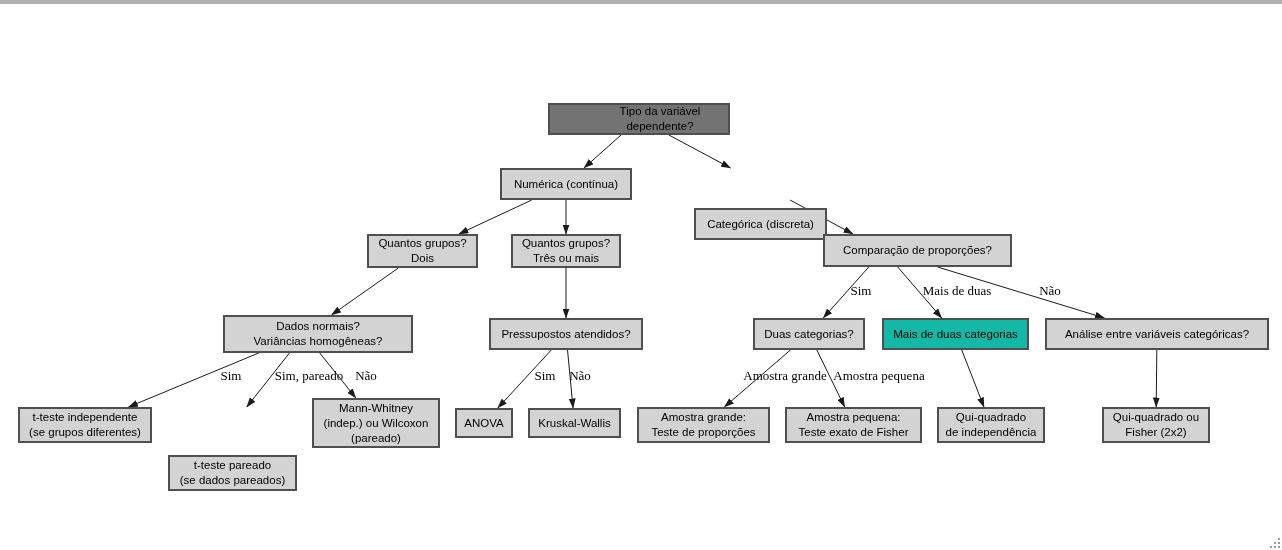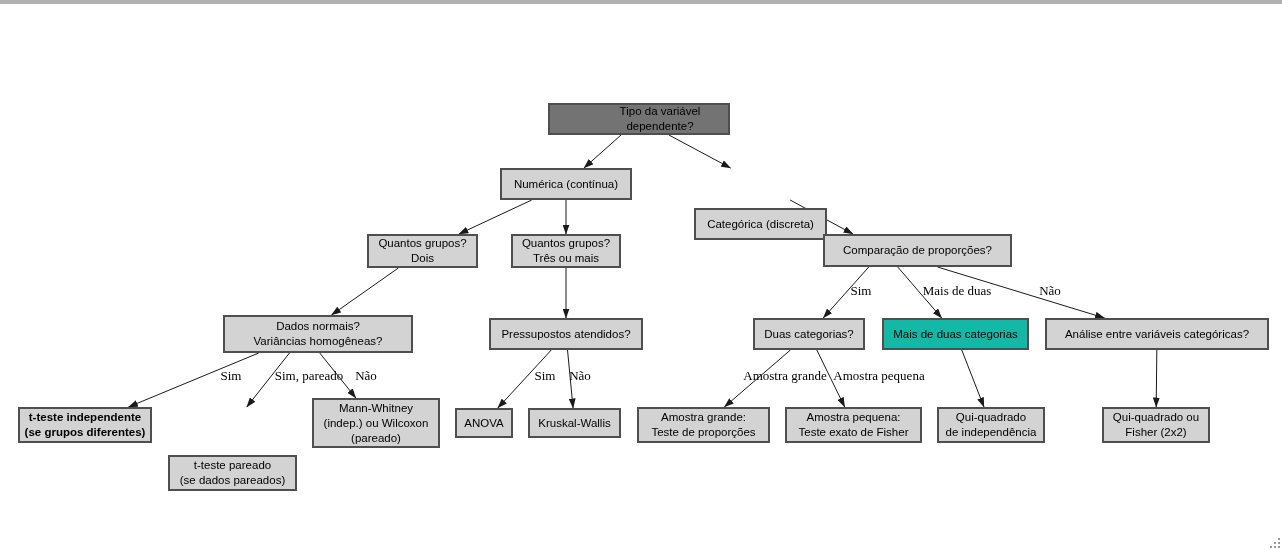--- a/index.html
+++ b/index.html
@@ -72,21 +72,21 @@
 Dois</div>
       <div class="node" style="left: 511px; top: 234px; width: 110px; height: 34px; background: rgb(211, 211, 211); border: 2px solid rgb(79, 79, 79);">Quantos grupos?
 Três ou mais</div>
       <div class="node" style="left: 223px; top: 315px; width: 190px; height: 38px; background: rgb(211, 211, 211); border: 2px solid rgb(79, 79, 79);">Dados normais?
 Variâncias homogêneas?</div>
       <div class="node" style="left: 489px; top: 318px; width: 154px; height: 32px; background: rgb(211, 211, 211); border: 2px solid rgb(79, 79, 79);">Pressupostos atendidos?</div>
       <div class="node" style="left: 789px; top: 234px; width: 189px; height: 33px; background: rgb(211, 211, 211); border: 2px solid rgb(79, 79, 79); margin-left: 34px;">Comparação de proporções?</div>
       <div class="node" style="left: 753px; top: 318px; width: 112px; height: 32px; background: rgb(211, 211, 211); border: 2px solid rgb(79, 79, 79);">Duas categorias?</div>
       <div class="node" style="left: 882px; top: 318px; width: 147px; height: 32px; background: #14b8a6; border: 2px solid rgb(79, 79, 79);">Mais de duas categorias</div>
       <div class="node" style="left: 1045px; top: 318px; width: 224px; height: 32px; background: rgb(211, 211, 211); border: 2px solid rgb(79, 79, 79);">Análise entre variáveis categóricas?</div>
-      <div class="node" style="left: 18px; top: 407px; width: 134px; height: 36px; background: rgb(211, 211, 211); border: 2px solid rgb(79, 79, 79); font-weight: bold;">t-teste independente
+      <div class="node" style="left: 18px; top: 407px; width: 134px; height: 36px; background: rgb(211, 211, 211); border: 2px solid rgb(79, 79, 79);">t-teste independente
 (se grupos diferentes)</div>
       <div class="node" style="left: 168px; top: 407px; width: 129px; height: 36px; background: rgb(211, 211, 211); border: 2px solid rgb(79, 79, 79); margin-top: 48px;">t-teste pareado
 (se dados pareados)</div>
       <div class="node" style="left: 312px; top: 398px; width: 128px; height: 50px; background: rgb(211, 211, 211); border: 2px solid rgb(79, 79, 79);">Mann-Whitney
 (indep.) ou Wilcoxon
 (pareado)</div>
       <div class="node" style="left: 455px; top: 408px; width: 58px; height: 30px; background: rgb(211, 211, 211); border: 2px solid rgb(79, 79, 79);">ANOVA</div>
       <div class="node" style="left: 528px; top: 408px; width: 93px; height: 30px; background: rgb(211, 211, 211); border: 2px solid rgb(79, 79, 79);">Kruskal-Wallis</div>
       <div class="node" style="left: 637px; top: 407px; width: 133px; height: 36px; background: rgb(211, 211, 211); border: 2px solid rgb(79, 79, 79);">Amostra grande:
 Teste de proporções</div>

